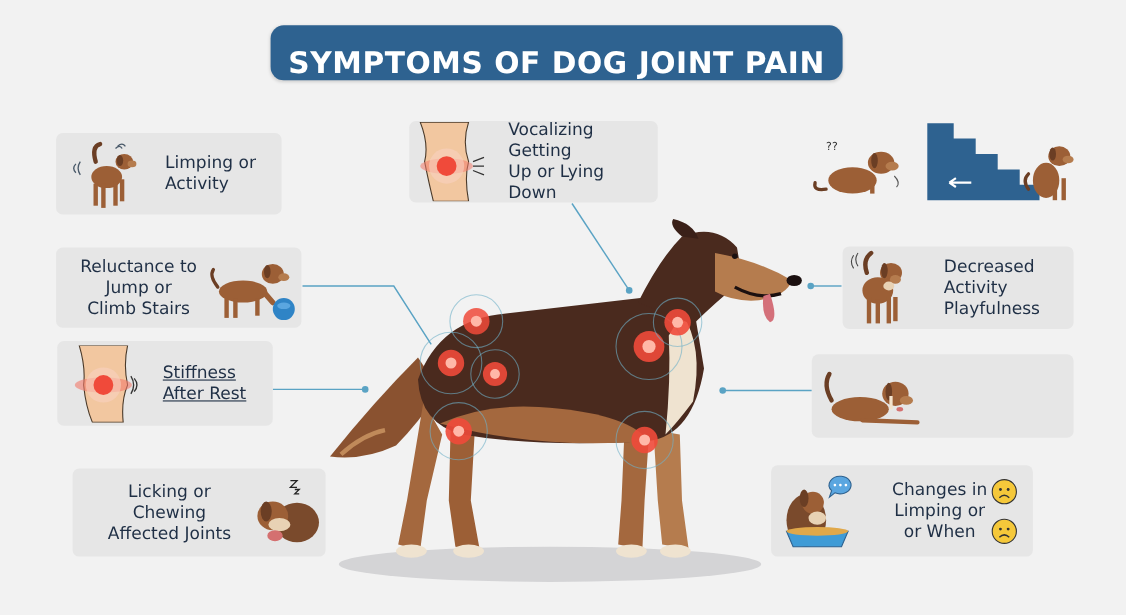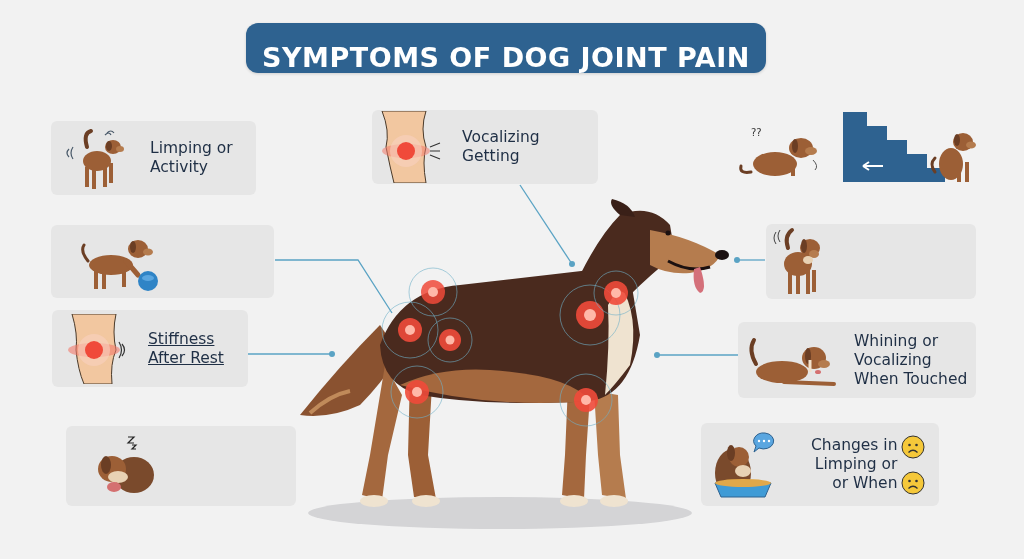--- a/index.html
+++ b/index.html
@@ -73,20 +73,25 @@
       <rect x="44" y="38" width="4" height="20" fill="#9c5f36"></rect>
     </svg>
   </div>
   <div class="label" style="margin-left:10px;">
     <span>Limping or</span>
     <span>Activity</span>
   </div>
 </div>
 
 <div class="card" style="left:51px;top:225px;width:223px;height:73px;padding-left:20px;">
+  <div class="label" style="text-align:center;width:110px;">
+    <span>Reluctance to</span>
+    <span>Jump or</span>
+    <span>Climb Stairs</span>
+  </div>
   <div class="icon-box" style="width:85px;height:62px;margin-left:5px;">
     <svg width="85" height="62" viewBox="0 0 85 62">
       <path d="M12 30 Q4 20 8 14" stroke="#6b3e24" stroke-width="3" fill="none" stroke-linecap="round"></path>
       <ellipse cx="35" cy="34" rx="22" ry="10" fill="#9c5f36"></ellipse>
       <ellipse cx="62" cy="18" rx="10" ry="9" fill="#9c5f36"></ellipse>
       <ellipse cx="72" cy="21" rx="5" ry="3.5" fill="#b57c4e"></ellipse>
       <ellipse cx="57" cy="16" rx="3" ry="6" fill="#6b3e24"></ellipse>
       <rect x="18" y="40" width="4" height="18" fill="#9c5f36"></rect>
       <rect x="26" y="40" width="4" height="18" fill="#9c5f36"></rect>
       <path d="M50 30 L62 44" stroke="#9c5f36" stroke-width="5" stroke-linecap="round"></path>
@@ -107,20 +112,24 @@
       <path d="M55 28 Q60 36 55 44 M58 30 Q63 36 58 42" stroke="#333" stroke-width="1.2" fill="none"></path>
     </svg>
   </div>
   <div class="label" style="margin-left:22px;">
     <span>Stiffness</span>
     <span>After Rest</span>
   </div>
 </div>
 
 <div class="card" style="left:66px;top:426px;width:230px;height:80px;padding-left:20px;">
+  <div class="label" style="text-align:center;">
+    <span>Licking or Chewing</span>
+    <span>Affected Joints</span>
+  </div>
   <div class="icon-box" style="width:70px;height:70px;margin-left:4px;">
     <svg width="70" height="70" viewBox="0 0 70 70">
       <path d="M38 6 L44 6 L38 12 L44 12 M42 14 L46 14 L42 18 L46 18" stroke="#222" stroke-width="1.2" fill="none"></path>
       <ellipse cx="44" cy="44" rx="20" ry="18" fill="#7a4a2c"></ellipse>
       <ellipse cx="22" cy="38" rx="14" ry="13" fill="#9c5f36"></ellipse>
       <ellipse cx="16" cy="34" rx="5" ry="9" fill="#6b3e24"></ellipse>
       <ellipse cx="28" cy="46" rx="10" ry="6" fill="#e8d2b4"></ellipse>
       <ellipse cx="24" cy="56" rx="7" ry="5" fill="#d47070"></ellipse>
     </svg>
   </div>
@@ -131,20 +140,21 @@
     <svg width="66" height="72" viewBox="0 0 66 72">
       <path d="M6 0 Q14 20 10 36 Q14 56 18 72 L50 72 Q46 50 50 36 Q44 18 50 0 Z" fill="#f2c7a0" stroke="#4a3a2a" stroke-width="1"></path>
       <ellipse cx="30" cy="40" rx="24" ry="7" fill="#f27a6a" opacity="0.55"></ellipse>
       <circle cx="30" cy="40" r="16" fill="#f8d0c0" opacity="0.6"></circle>
       <circle cx="30" cy="40" r="9" fill="#f04a3a"></circle>
       <path d="M54 36 L64 32 M54 40 L64 40 M54 44 L64 48" stroke="#333" stroke-width="1.2"></path>
     </svg>
   </div>
   <div class="label" style="margin-left:20px;">
     <span>Vocalizing Getting</span>
+    <span>Up or Lying Down</span>
   </div>
 </div>
 
 <div class="stairs-illo">
   <svg width="250" height="78" viewBox="0 0 250 78">
     <g>
       <text x="16" y="28" font-size="10" fill="#333" font-family="DejaVu Sans, sans-serif">??</text>
       <path d="M6 58 Q4 66 16 64" stroke="#6b3e24" stroke-width="3" fill="none" stroke-linecap="round"></path>
       <ellipse cx="40" cy="56" rx="22" ry="12" fill="#9c5f36"></ellipse>
       <ellipse cx="66" cy="40" rx="12" ry="10" fill="#9c5f36"></ellipse>
@@ -178,58 +188,58 @@
       <ellipse cx="40" cy="22" rx="10" ry="9" fill="#9c5f36"></ellipse>
       <ellipse cx="44" cy="28" rx="5" ry="4" fill="#b57c4e"></ellipse>
       <ellipse cx="34" cy="20" rx="3" ry="7" fill="#6b3e24"></ellipse>
       <ellipse cx="38" cy="34" rx="5" ry="4" fill="#e8d2b4"></ellipse>
       <rect x="18" y="44" width="4" height="24" fill="#9c5f36"></rect>
       <rect x="26" y="46" width="4" height="22" fill="#9c5f36"></rect>
       <rect x="36" y="44" width="4" height="24" fill="#9c5f36"></rect>
       <rect x="42" y="44" width="4" height="22" fill="#9c5f36"></rect>
     </svg>
   </div>
+  <div class="label" style="margin-left:26px;">
+    <span>Decreased</span>
+    <span>Activity</span>
+    <span>Playfulness</span>
+  </div>
 </div>
 
 <div class="card" style="left:738px;top:322px;width:238px;height:76px;padding-left:6px;">
   <div class="icon-box" style="width:100px;height:60px;">
     <svg width="100" height="60" viewBox="0 0 100 60">
       <path d="M12 34 Q4 20 10 10" stroke="#6b3e24" stroke-width="4" fill="none" stroke-linecap="round"></path>
       <ellipse cx="38" cy="42" rx="26" ry="11" fill="#9c5f36"></ellipse>
       <ellipse cx="70" cy="28" rx="12" ry="11" fill="#9c5f36"></ellipse>
       <ellipse cx="80" cy="34" rx="6" ry="4" fill="#b57c4e"></ellipse>
       <ellipse cx="64" cy="26" rx="3" ry="8" fill="#6b3e24"></ellipse>
       <path d="M66 30 L66 42" stroke="#f2e2cc" stroke-width="3"></path>
       <ellipse cx="74" cy="42" rx="3" ry="2" fill="#d47070"></ellipse>
       <path d="M40 52 L90 54" stroke="#9c5f36" stroke-width="4" stroke-linecap="round"></path>
     </svg>
-  </div>
-  <div class="label" style="margin-left:10px;">
-    <span>Whining or</span>
-    <span>Vocalizing</span>
-    <span>When Touched</span>
   </div>
 </div>
 
 <div class="card" style="left:701px;top:423px;width:238px;height:83px;padding-left:8px;">
   <div class="icon-box" style="width:72px;height:76px;">
     <svg width="72" height="76" viewBox="0 0 72 76">
       <path d="M56 6 a10 8 0 1 1 -6 15 l-5 4 l2 -6 a10 8 0 0 1 9 -13 z" fill="#5aa6e0" stroke="#2e6290" stroke-width="1"></path>
       <circle cx="50" cy="14" r="1.2" fill="#fff"></circle>
         <circle cx="55" cy="14" r="1.2" fill="#fff"></circle>
         <circle cx="60" cy="14" r="1.2" fill="#fff"></circle>
       <ellipse cx="24" cy="46" rx="18" ry="24" fill="#7a4a2c"></ellipse>
       <ellipse cx="30" cy="30" rx="10" ry="10" fill="#9c5f36"></ellipse>
       <ellipse cx="22" cy="26" rx="4" ry="8" fill="#6b3e24"></ellipse>
       <ellipse cx="34" cy="44" rx="8" ry="6" fill="#e8d2b4"></ellipse>
       <path d="M6 56 L62 56 L56 70 L12 70 Z" fill="#3f9bd6" stroke="#2e6290" stroke-width="1"></path>
       <ellipse cx="34" cy="56" rx="28" ry="4" fill="#e0a84a"></ellipse>
     </svg>
   </div>
-  <div class="label" style="margin-left:30px;text-align:right;">
+  <div class="label" style="margin-left:30px;text-align:center;">
     <span>Changes in</span>
     <span>Limping or</span>
     <span>or When</span>
   </div>
   <div style="display:flex;flex-direction:column;justify-content:space-between;height:60px;margin-left:4px;">
     <svg width="24" height="24" viewBox="0 0 24 24">
       <circle cx="12" cy="12" r="11" fill="#f5c83a" stroke="#333" stroke-width="1"></circle>
       <circle cx="8.5" cy="10" r="1.3" fill="#333"></circle>
         <circle cx="15.5" cy="10" r="1.3" fill="#333"></circle>
       <path d="M7.5 17.5 Q12 13 16.5 17.5" stroke="#333" stroke-width="1.3" fill="none"></path>

